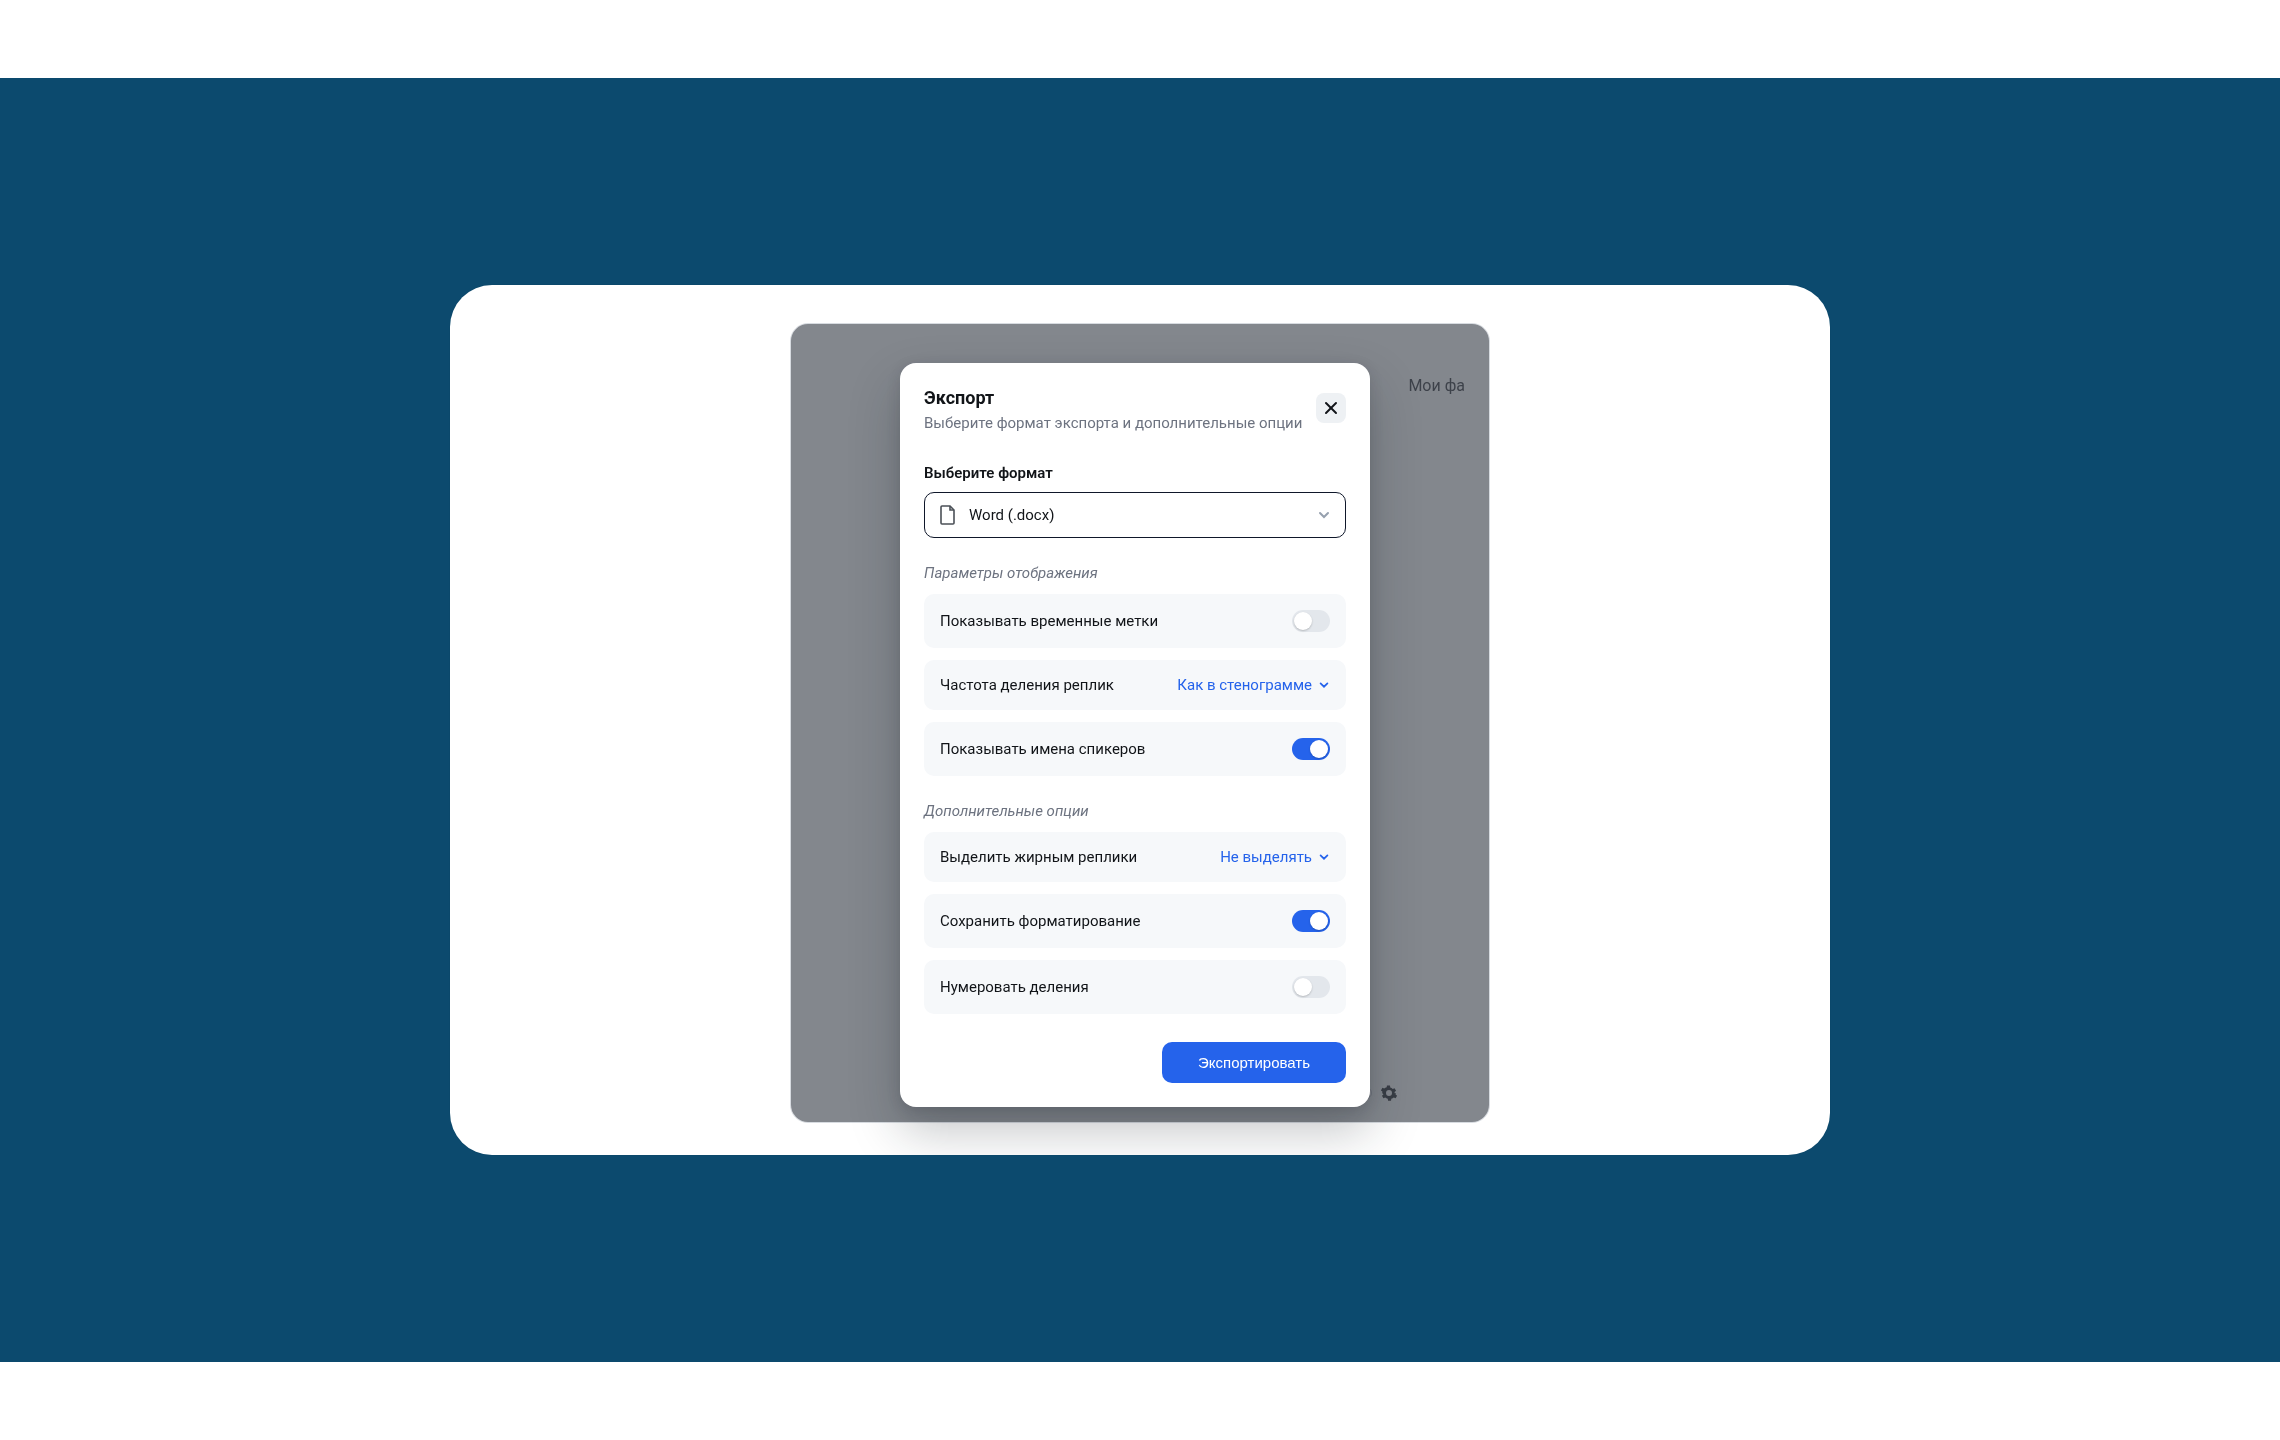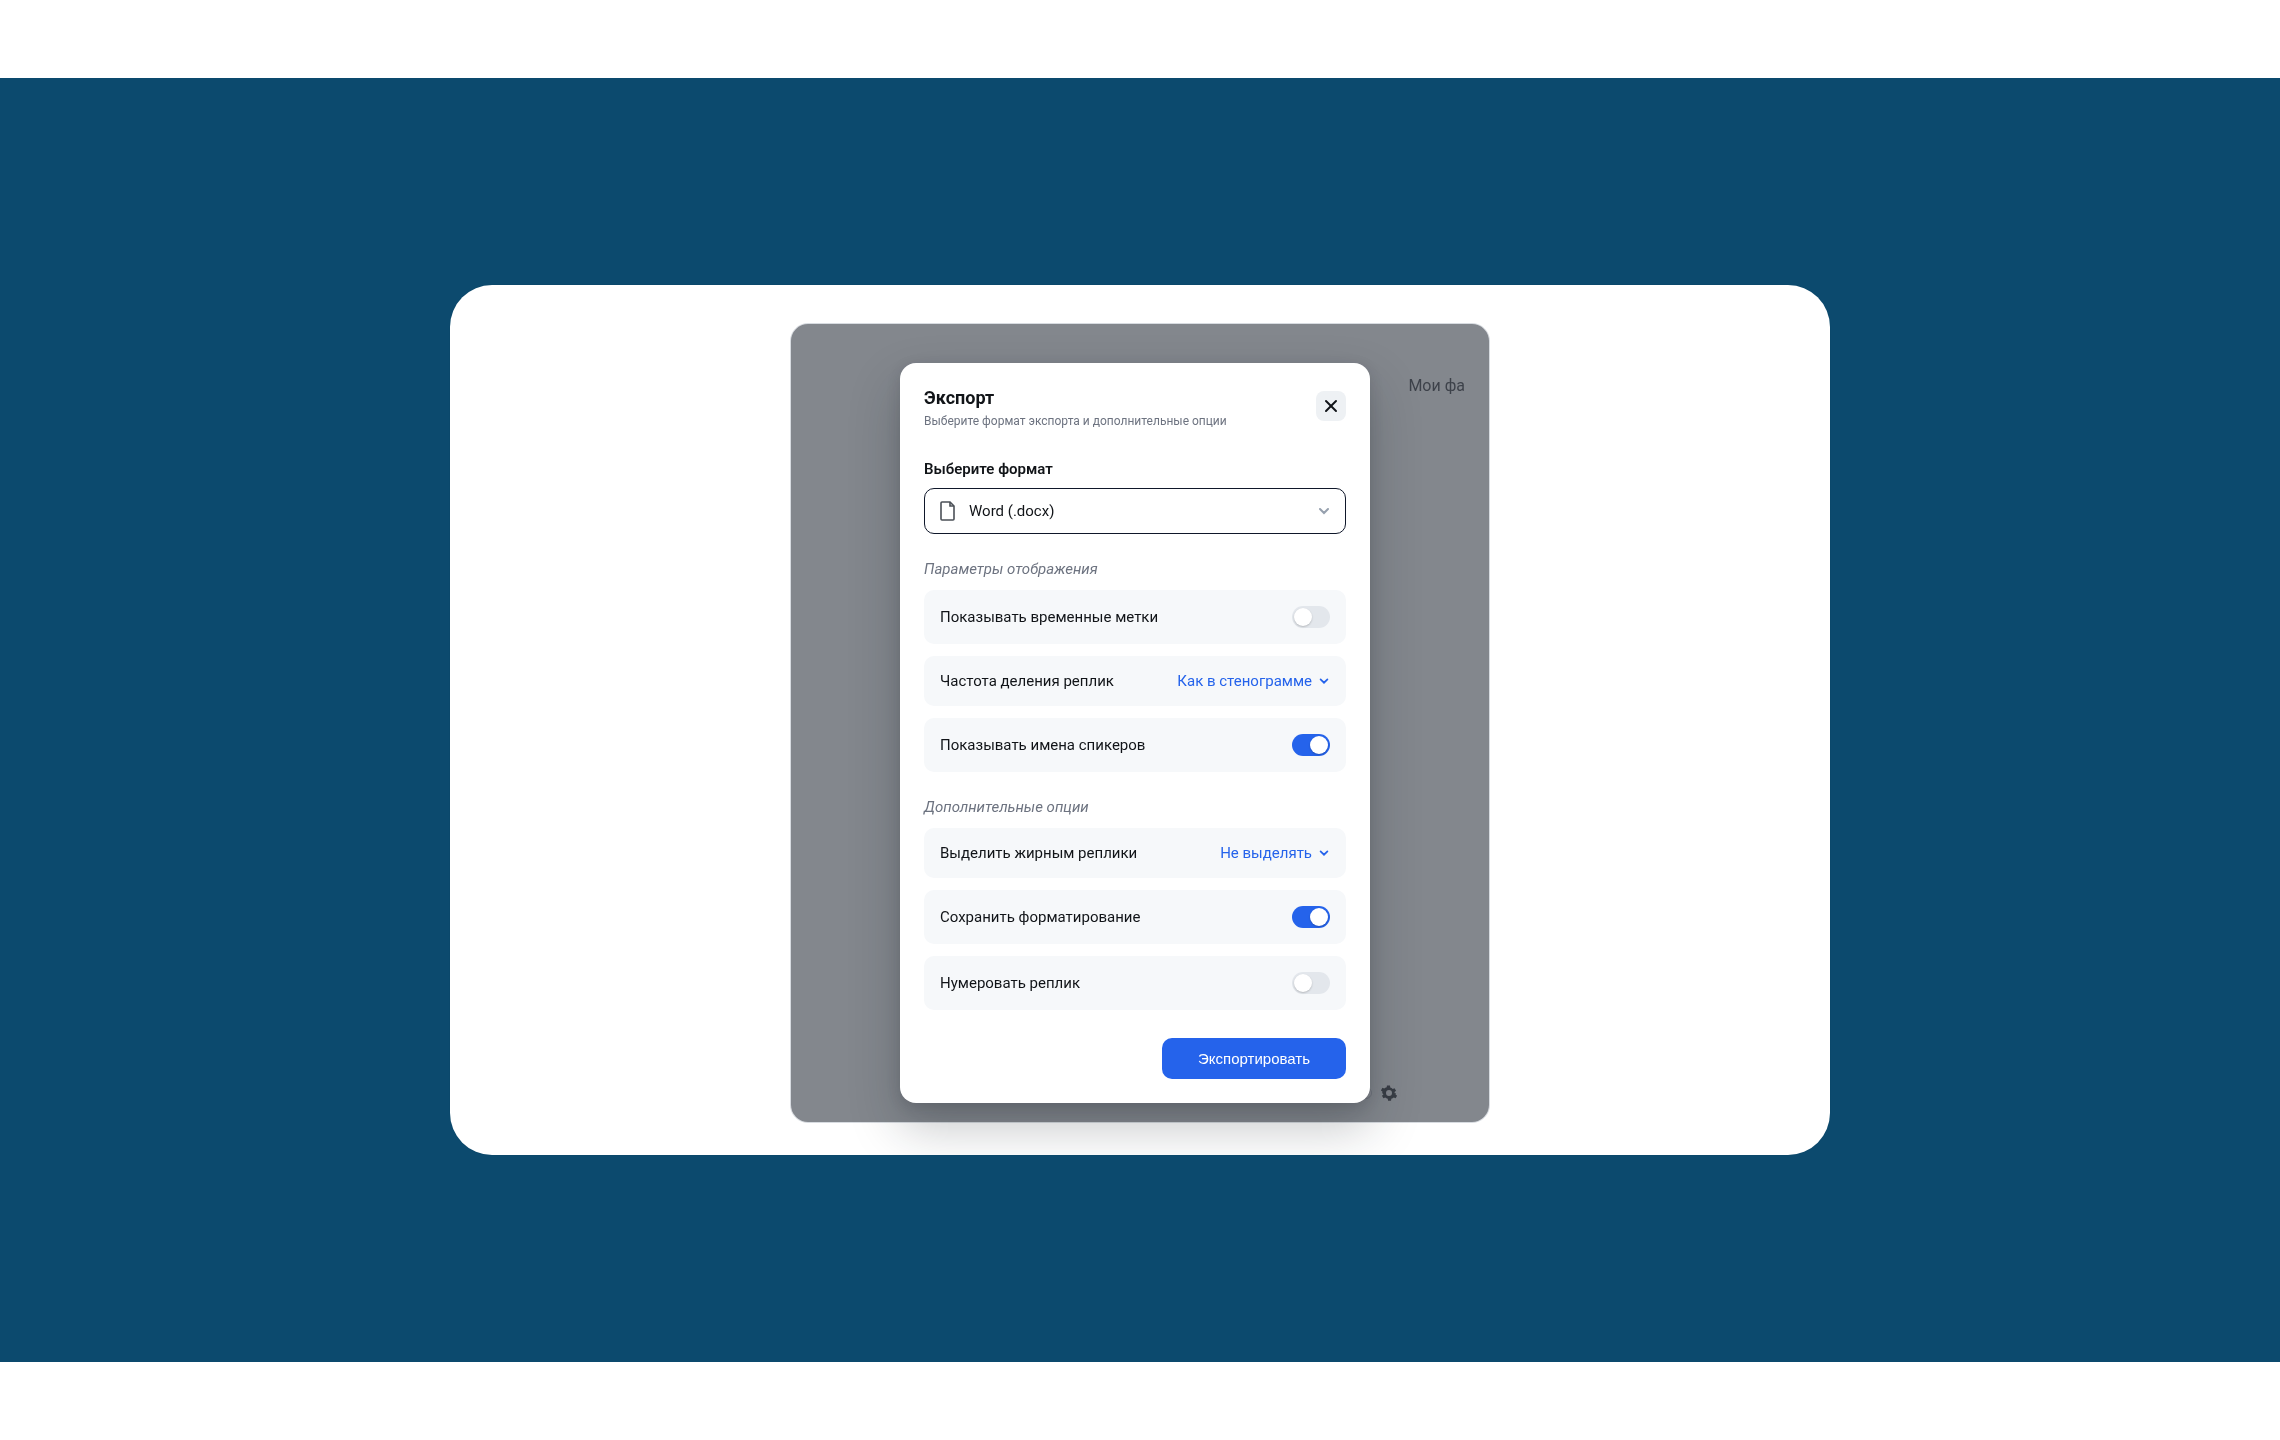--- a/index.html
+++ b/index.html
@@ -136,21 +136,21 @@
     align-items: center;
     justify-content: space-between;
   }
   .modal-title {
     font-size: 18px;
     font-weight: 700;
     color: #111418;
   }
   .modal-sub {
     margin-top: 6px;
-    font-size: 12px;
+    font-size: 15px;
     color: #6d7380;
   }
   .close-btn {
     width: 30px; height: 30px;
     border-radius: 8px;
     background: #eef1f4;
     display: flex; align-items: center; justify-content: center;
     cursor: pointer;
     margin-top: -4px;
   }
@@ -369,21 +369,21 @@
       </div>
 
       <div class="opt-row">
         <span>Сохранить форматирование</span>
         <div class="toggle on">
             <div class="knob"></div>
           </div>
       </div>
 
       <div class="opt-row">
-        <span>Нумеровать реплик</span>
+        <span>Нумеровать деления</span>
         <div class="toggle off">
             <div class="knob"></div>
           </div>
       </div>
 
       <div class="footer">
         <button class="primary-btn">
           <span>Экспортировать</span>
         </button>
       </div>

